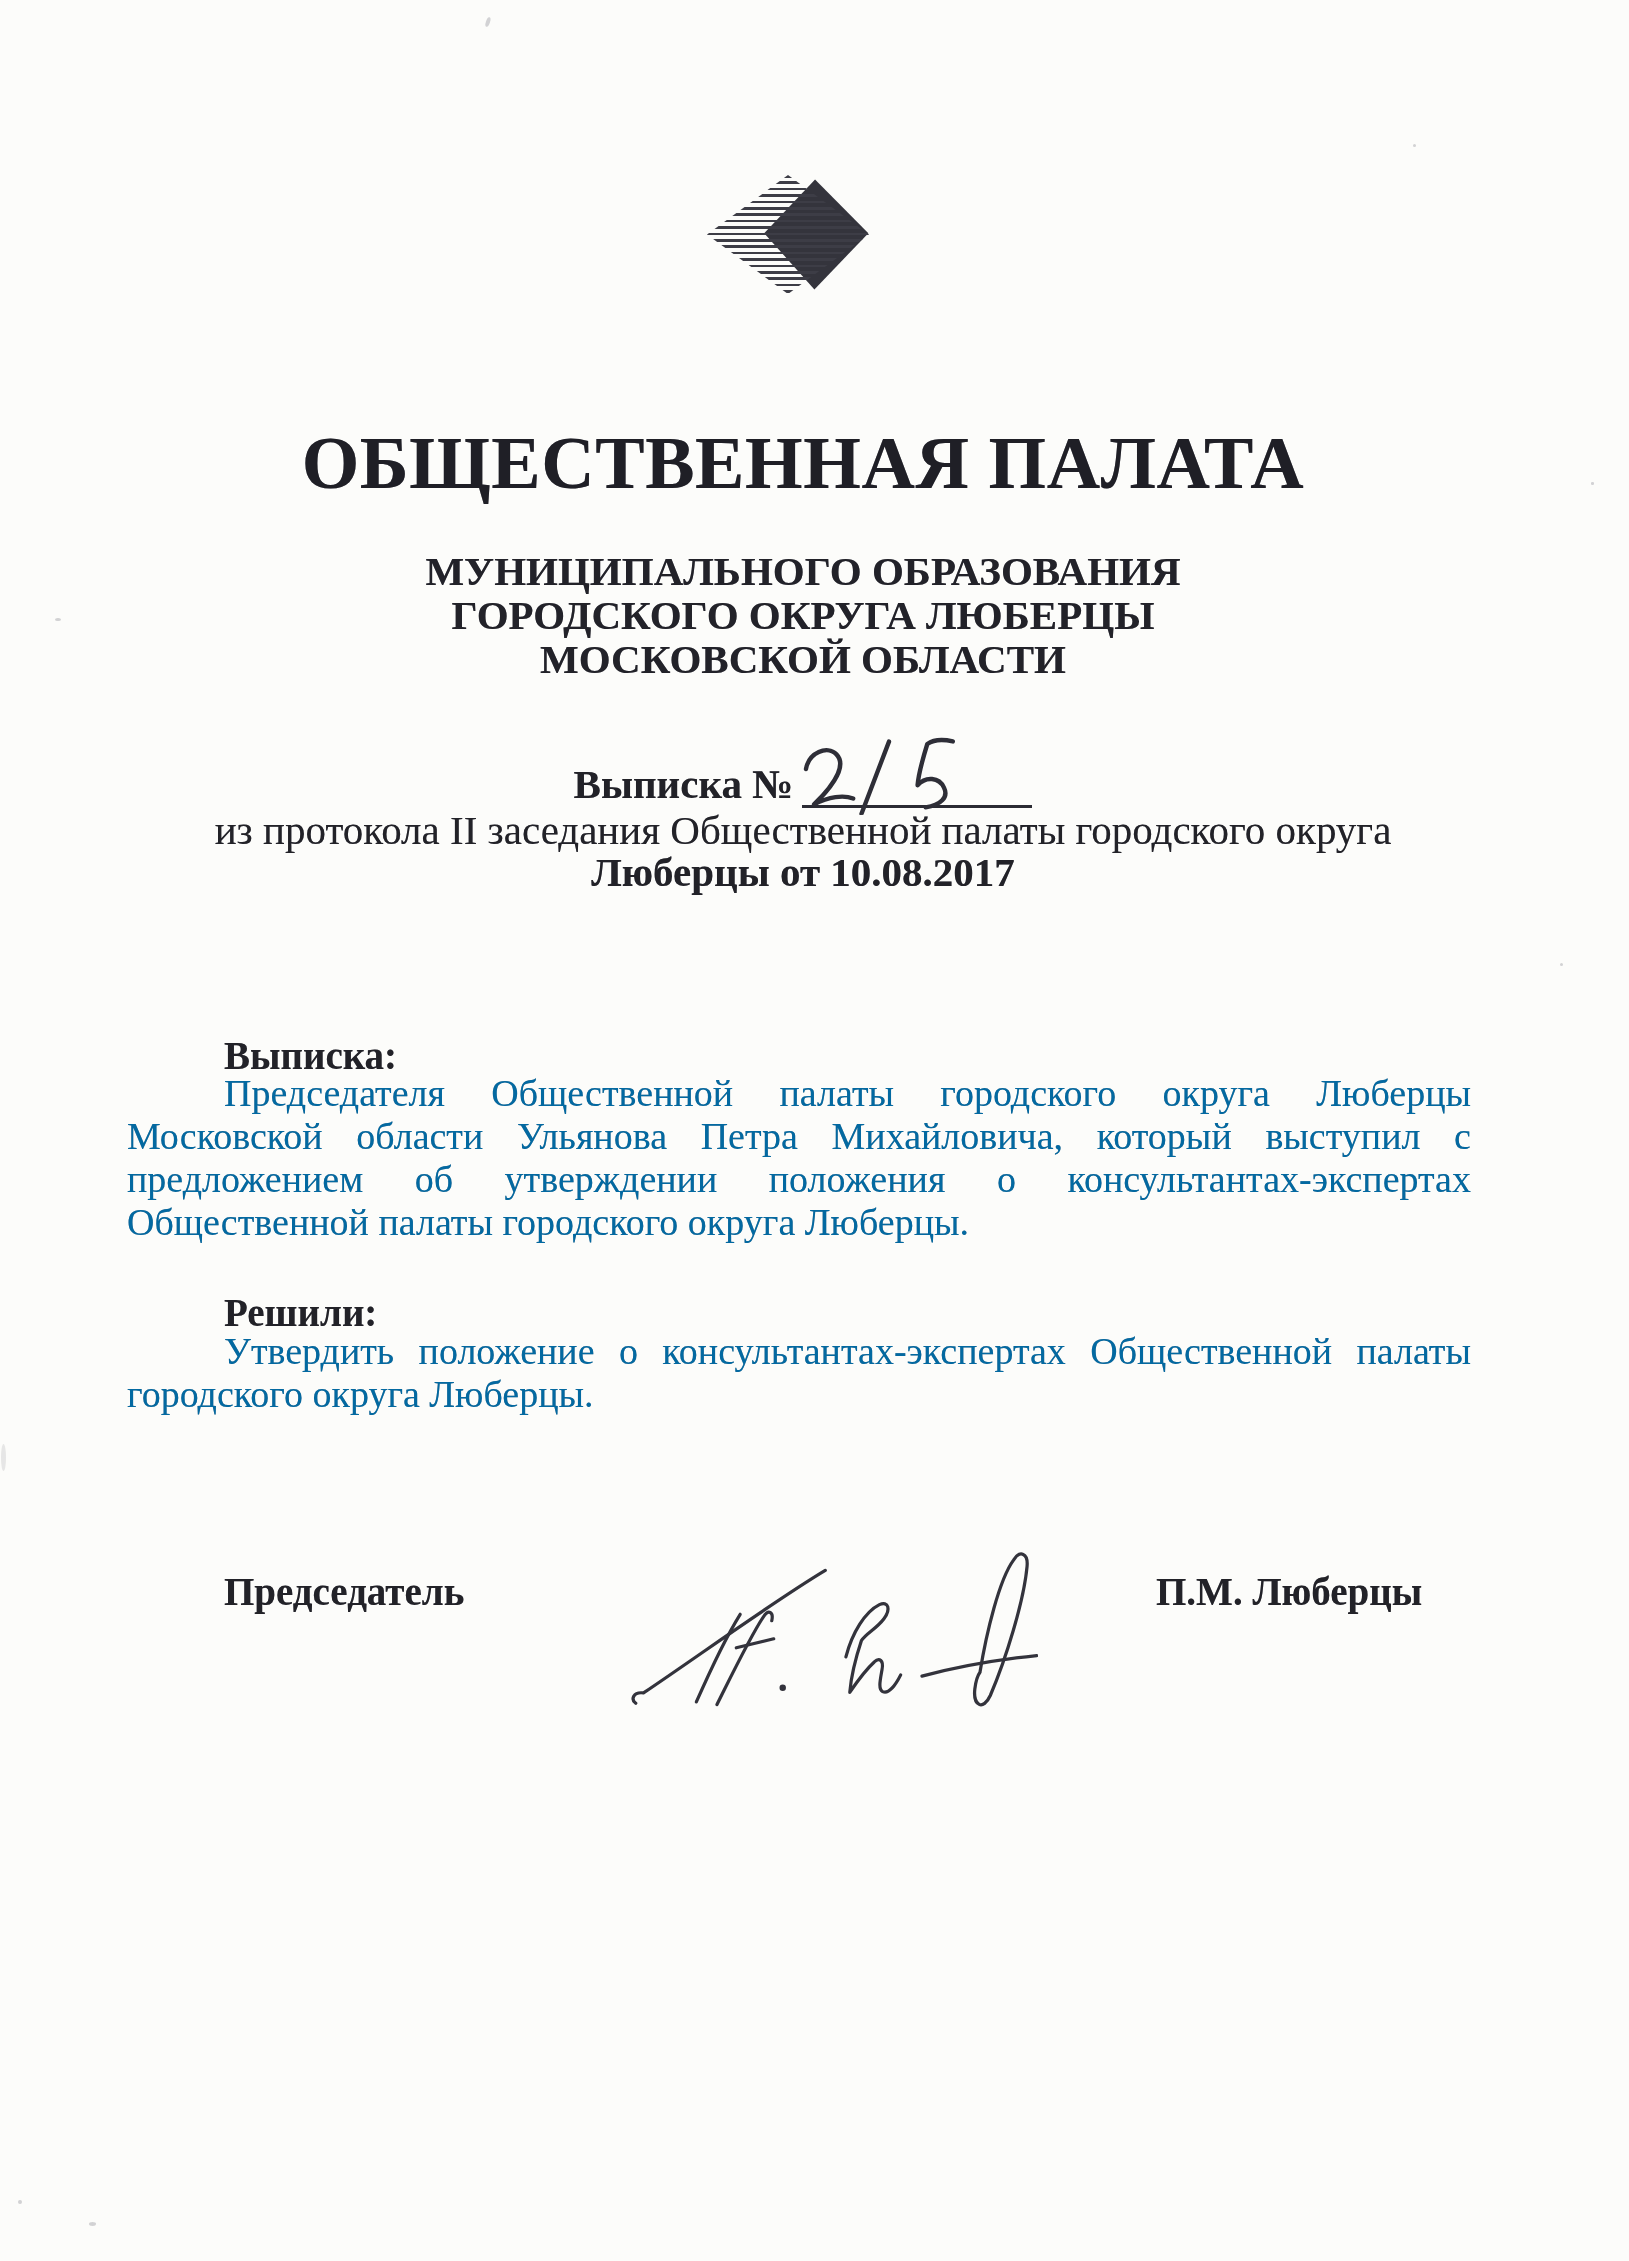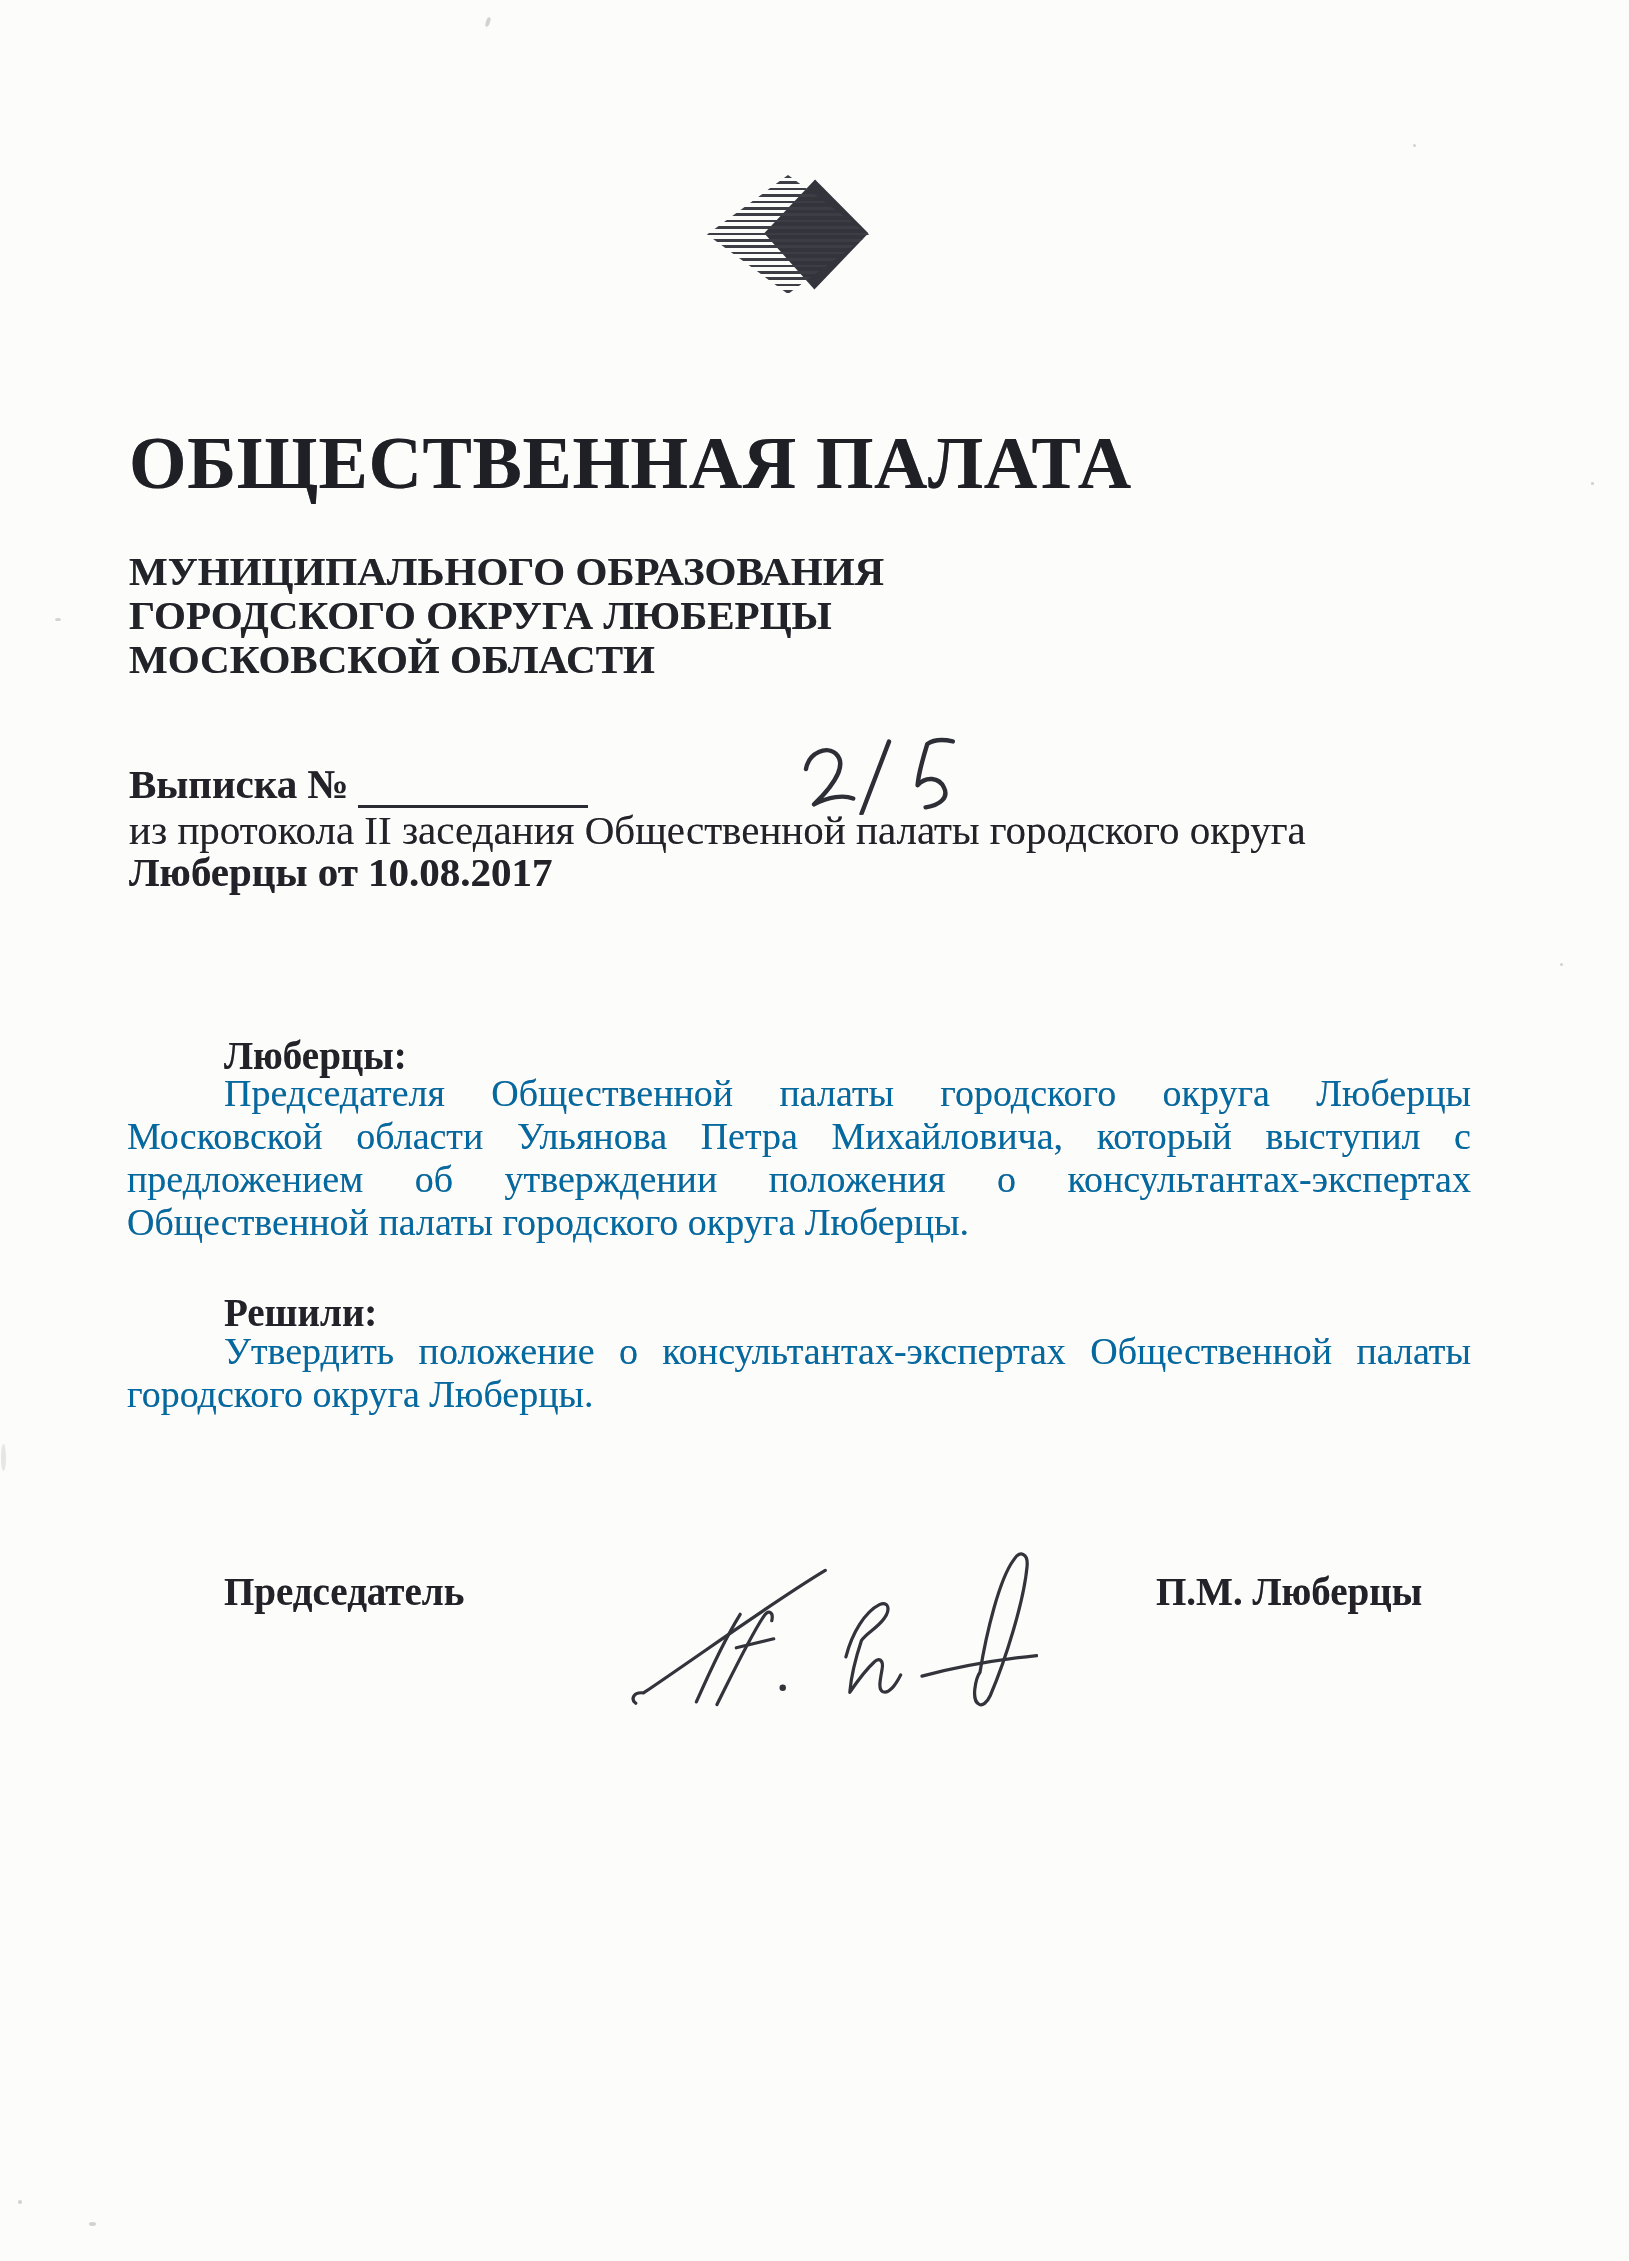--- a/index.html
+++ b/index.html
@@ -22,21 +22,21 @@
     background: #34343c;
     clip-path: polygon(66.7% 3.8%, 99.6% 48.9%, 66.3% 96.2%, 35.3% 48.9%);
   }
   .logo-stripes {
     position: absolute; inset: 0;
     background: repeating-linear-gradient(180deg, #3d3d46 0 2.6px, transparent 2.6px 6.4px);
     clip-path: polygon(50% 0%, 100% 50%, 50% 100%, 0% 50%);
   }
 
   
-  .centered-block { position: absolute; left: 129px; width: 1348px; }
+  .centered-block { position: absolute; left: 129px; width: 1348px; text-align: center; }
   .title {
     top: 426px;
     font-size: 74px; font-weight: bold; line-height: 1;
     color: #1f1f26; letter-spacing: 0.6px;
     text-shadow: 0 0 0.6px rgba(30,30,46,.55);
     margin: 0;
   }
   .subtitle {
     top: 549px;
     font-size: 41px; font-weight: bold; line-height: 44px;
@@ -144,21 +144,21 @@
     <svg viewBox="0 0 265 120" role="img" aria-label="2/5">
       <path class="ink-thick" d="M14,42 C20,16 50,5 64,21 C77,36 66,62 24,99 C48,88 72,86 87,93"></path>
       <path class="ink-thick" d="M149,5 L99,118"></path>
       <path class="ink-thick" d="M251,10 C233,5 218,7 210,12 C199,42 193,62 191,77 C205,63 226,66 233,83 C240,99 226,111 202,113"></path>
     </svg>
   </div>
 
   <div class="centered-block extract-line2">из протокола II заседания Общественной палаты городского округа</div>
   <div class="centered-block extract-line3">Люберцы от 10.08.2017</div>
 
-  <div class="heading heard-heading">Люберцы:</div>
+  <div class="heading heard-heading">Выписка:</div>
   <div class="para heard-para">
     <div class="line justify indent">Председателя Общественной палаты городского округа Люберцы</div>
     <div class="line justify">Московской области Ульянова Петра Михайловича, который выступил с</div>
     <div class="line justify">предложением об утверждении положения о консультантах-экспертах</div>
     <div class="line">Общественной палаты городского округа Люберцы.</div>
   </div>
 
   <div class="heading decided-heading">Решили:</div>
   <div class="para decided-para">
     <div class="line justify indent">Утвердить положение о консультантах-экспертах Общественной палаты</div>

